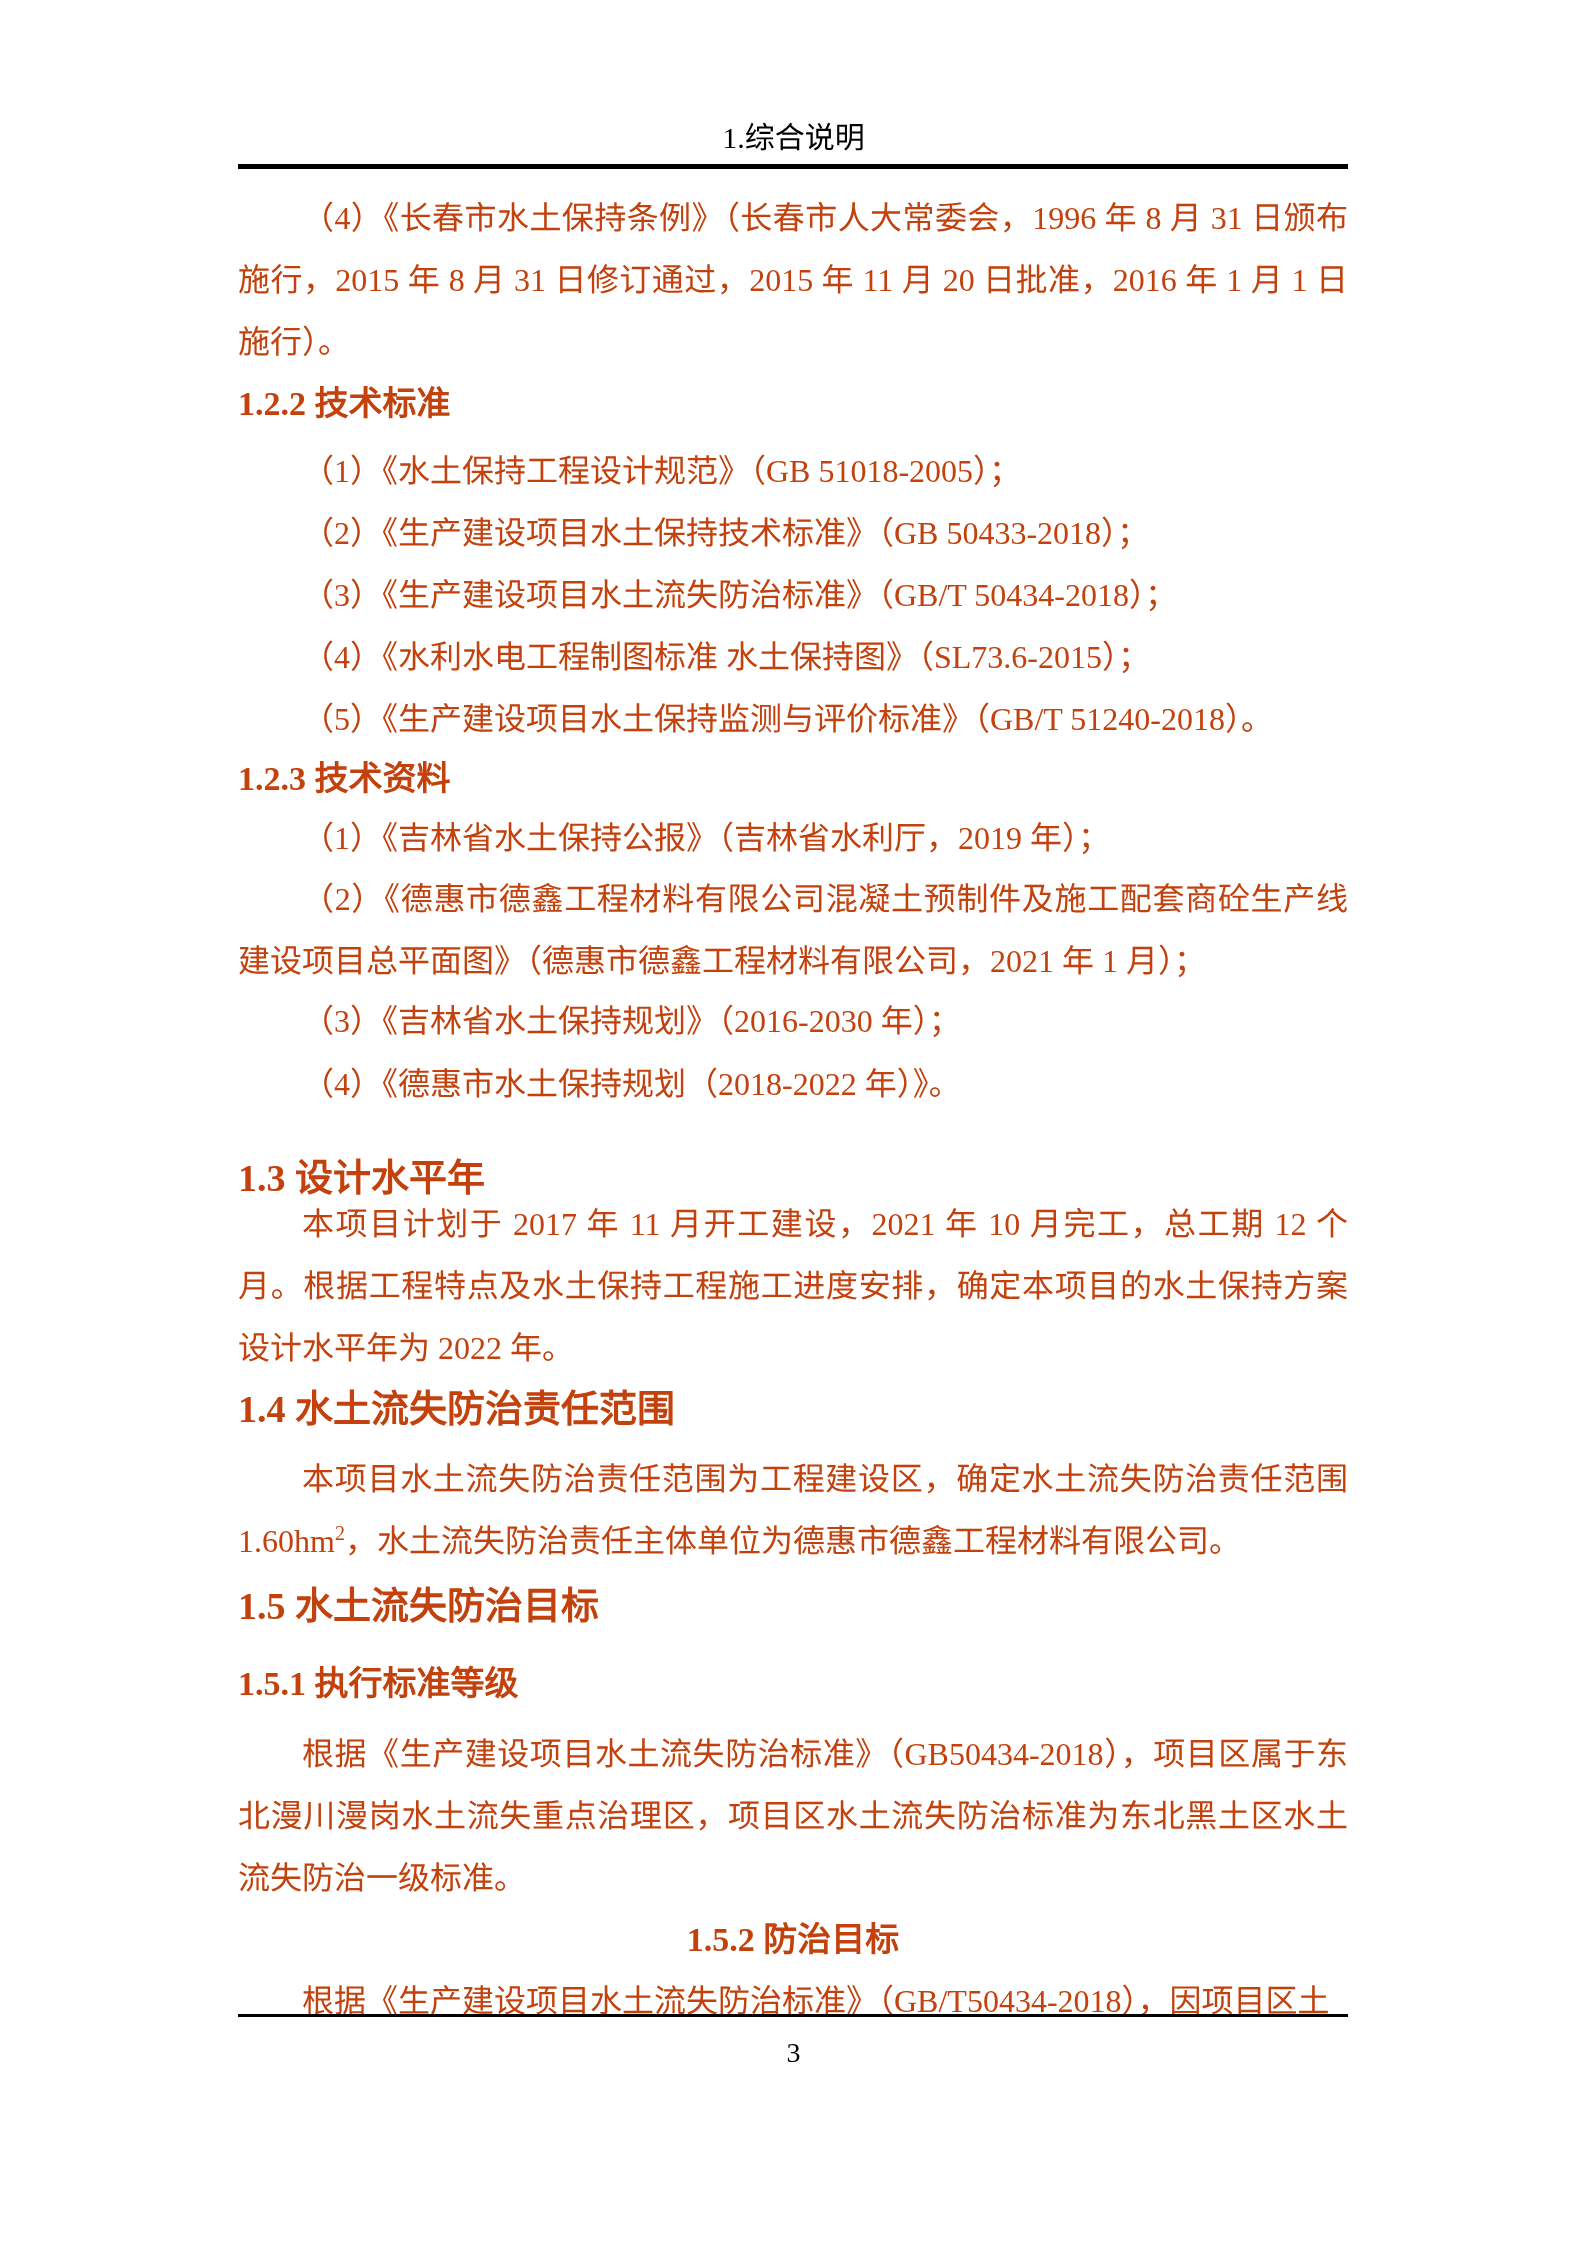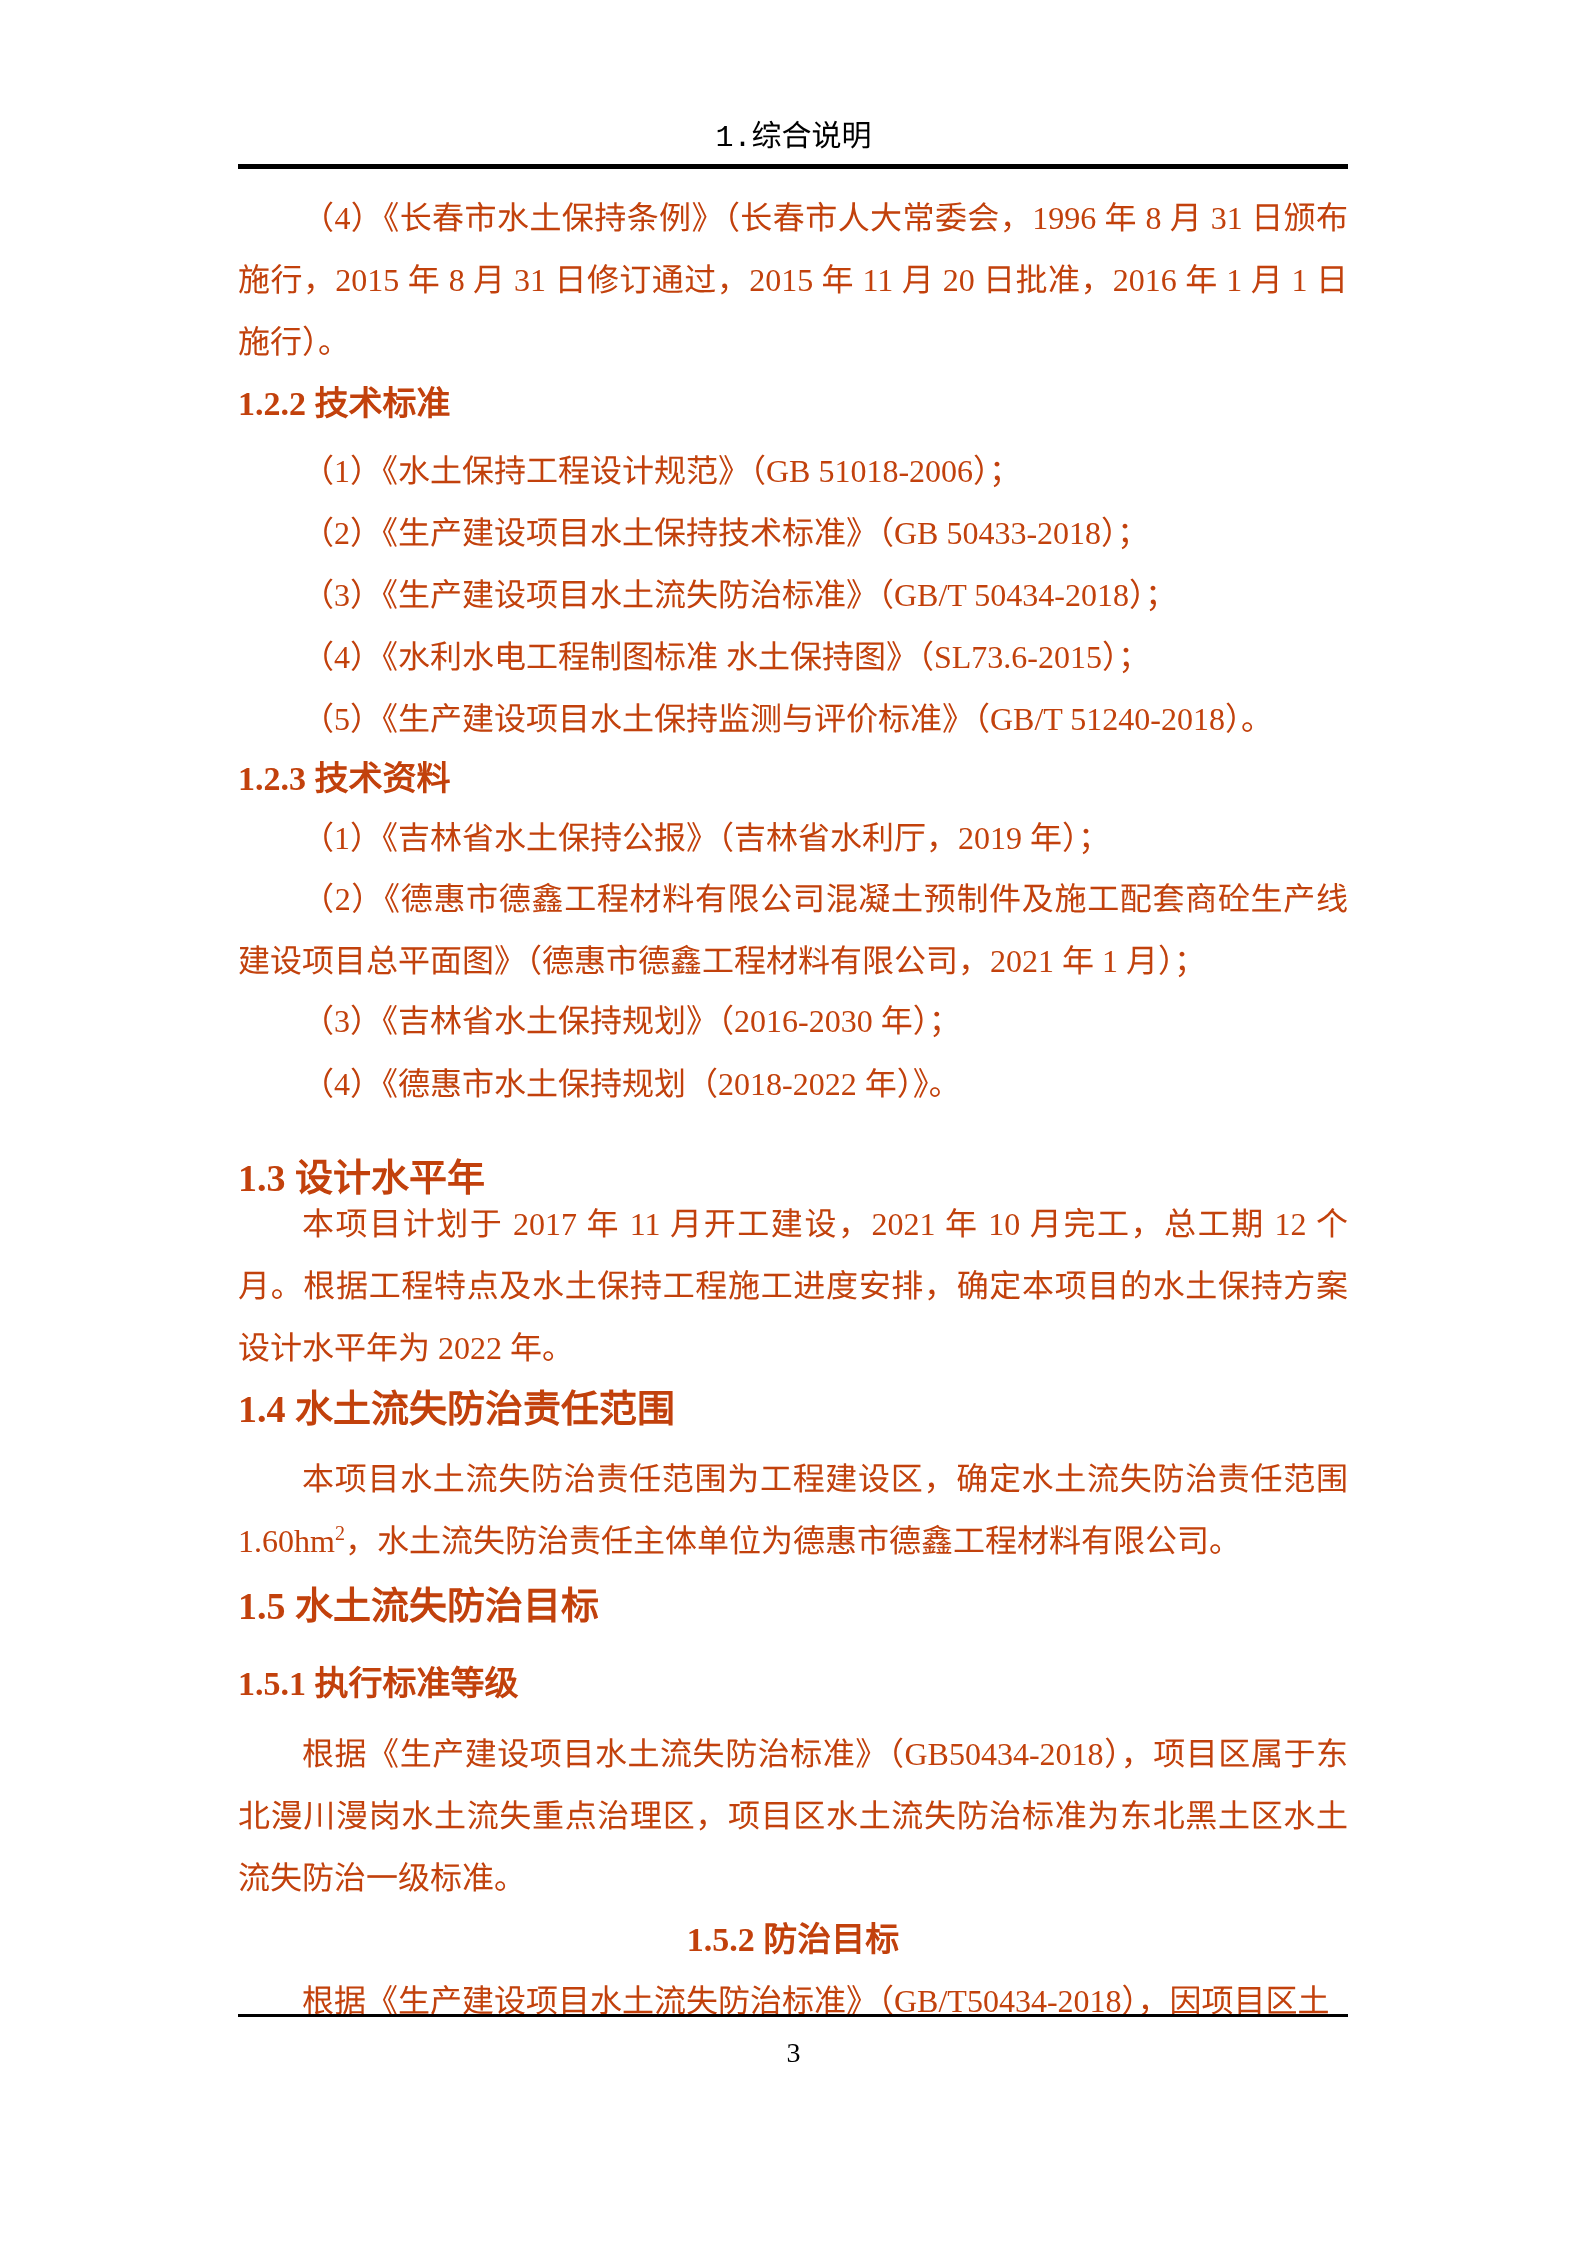--- a/index.html
+++ b/index.html
@@ -13,21 +13,20 @@
     color:#000000;
   }
   .runhead{
     position:absolute;
     top:118px;
     left:0;
     width:100%;
     text-align:center;
     font-size:30px;
     line-height:40px;
-    font-family:Liberation Mono, monospace;
   }
   .head-rule{
     position:absolute;
     left:238px;
     top:164px;
     width:1110px;
     height:5px;
     background:#000000;
   }
   .foot-rule{
@@ -88,21 +87,21 @@
 
 <div class="page">
 
   <div class="runhead">1.综合说明</div>
 
   <div class="head-rule"></div>
 
   <div id="content">
       <div class="blk para" style="top: 187px;">（4）《长春市水土保持条例》（长春市人大常委会，1996 年 8 月 31 日颁布施行，2015 年 8 月 31 日修订通过，2015 年 11 月 20 日批准，2016 年 1 月 1 日施行）。</div>
       <div class="blk h-sub" style="top: 373px;">1.2.2 技术标准</div>
-      <div class="blk item" style="top: 440px;">（1）《水土保持工程设计规范》（GB 51018-2006）；</div>
+      <div class="blk item" style="top: 440px;">（1）《水土保持工程设计规范》（GB 51018-2005）；</div>
       <div class="blk item" style="top: 502px;">（2）《生产建设项目水土保持技术标准》（GB 50433-2018）；</div>
       <div class="blk item" style="top: 564px;">（3）《生产建设项目水土流失防治标准》（GB/T 50434-2018）；</div>
       <div class="blk item" style="top: 626px;">（4）《水利水电工程制图标准 水土保持图》（SL73.6-2015）；</div>
       <div class="blk item" style="top: 688px;">（5）《生产建设项目水土保持监测与评价标准》（GB/T 51240-2018）。</div>
       <div class="blk h-sub" style="top: 748px;">1.2.3 技术资料</div>
       <div class="blk item" style="top: 807px;">（1）《吉林省水土保持公报》（吉林省水利厅，2019 年）；</div>
       <div class="blk item" style="top: 868px;">（2）《德惠市德鑫工程材料有限公司混凝土预制件及施工配套商砼生产线建设项目总平面图》（德惠市德鑫工程材料有限公司，2021 年 1 月）；</div>
       <div class="blk item" style="top: 990px;">（3）《吉林省水土保持规划》（2016-2030 年）；</div>
       <div class="blk item" style="top: 1053px;">（4）《德惠市水土保持规划（2018-2022 年）》。</div>
       <div class="blk h-big" style="top: 1145px;">1.3 设计水平年</div>

